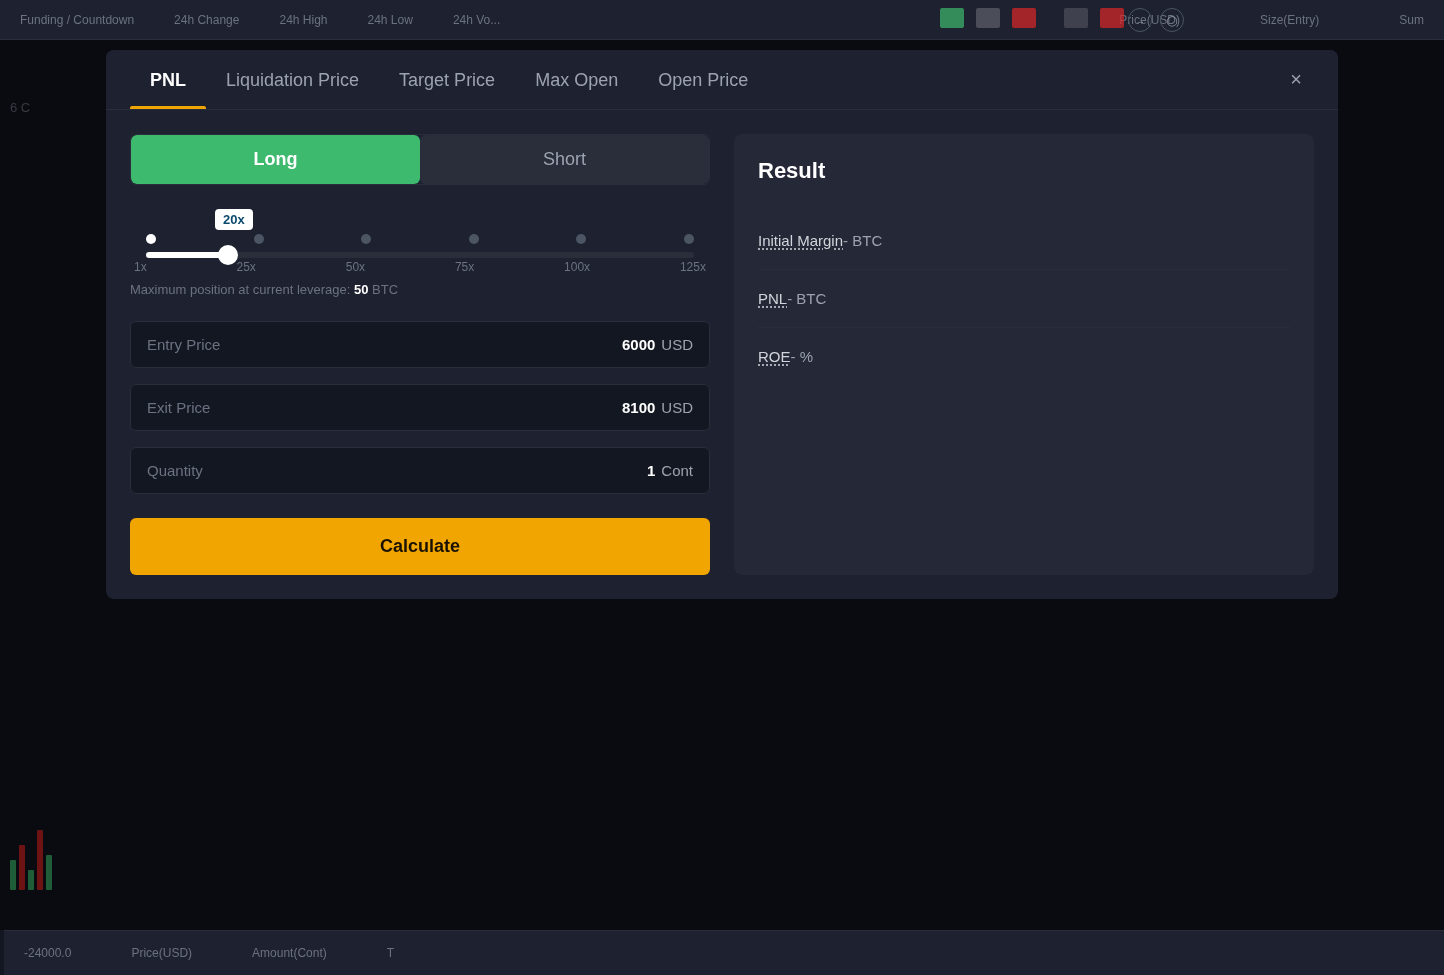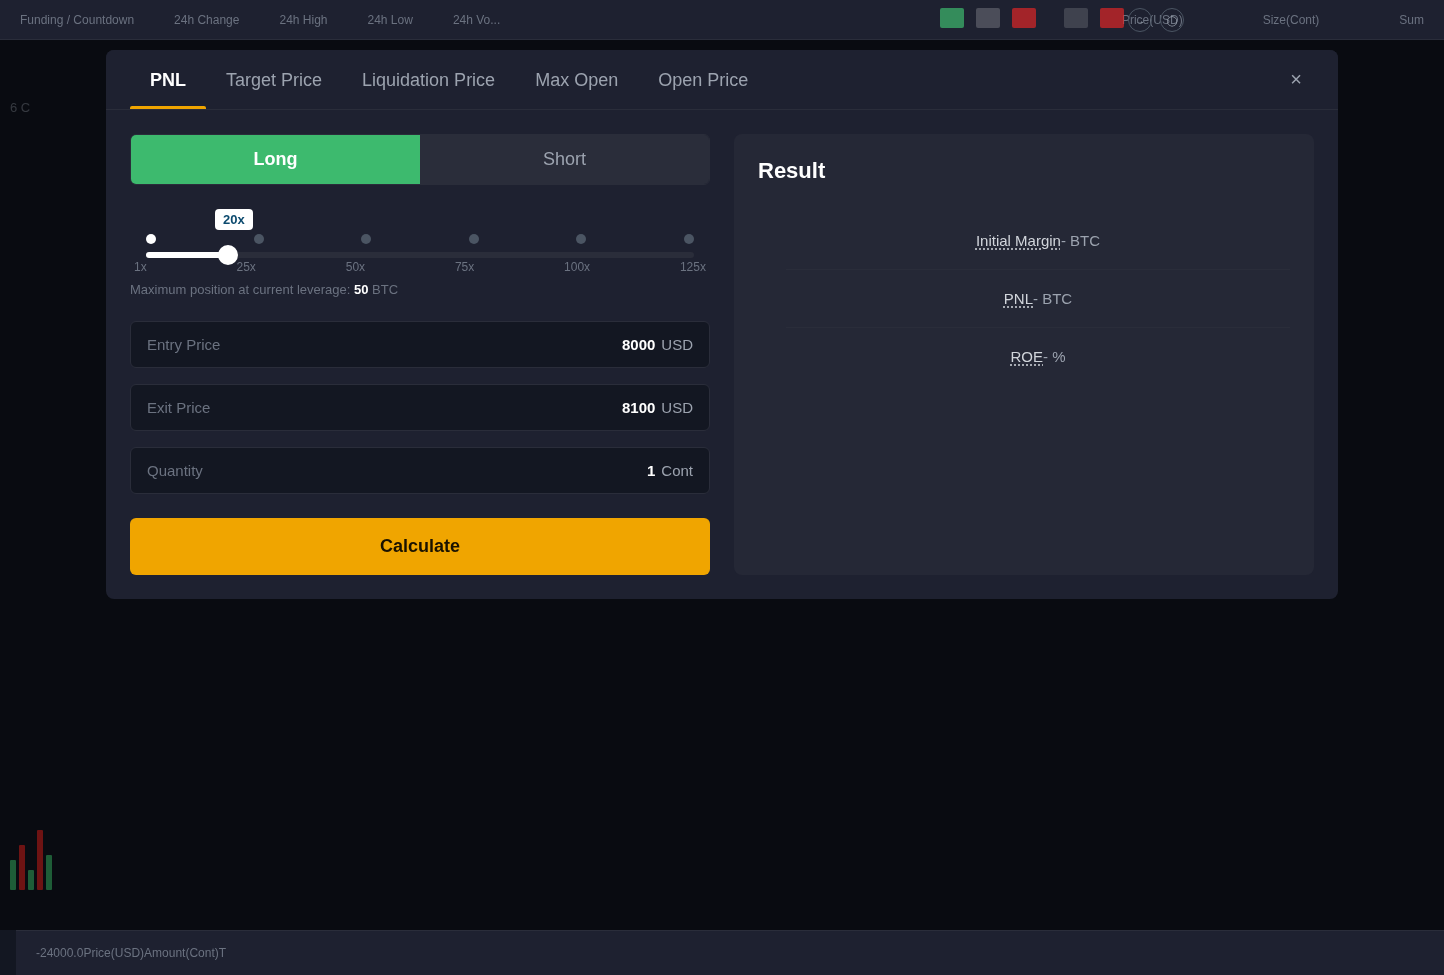--- a/index.html
+++ b/index.html
@@ -42,26 +42,27 @@
     
     .top-bar-right {
       margin-left: auto;
       display: flex;
       gap: 80px;
     }
 
     
     .bottom-bar {
       position: absolute;
-      bottom: 0; left: 16px; right: 0;
+      bottom: 0; left: 4px; right: 0;
       height: 45px;
       background: #1e2130;
       display: flex;
       align-items: center;
       padding: 0 20px;
+      gap: 60px;
       border-top: 1px solid #2a2d3a;
     }
 
     .bottom-bar-item {
       color: #6b7280;
       font-size: 12px;
     }
 
     
     .chart-area {
@@ -182,20 +183,21 @@
     }
 
     .toggle-btn {
       flex: 1;
       padding: 14px;
       font-size: 18px;
       text-align: center;
       cursor: pointer;
       background: #2a2d3a;
       color: #9ca3af;
+      border-radius: 6px;
     }
 
     .toggle-btn.active-long {
       background: #3dba6e;
       color: #fff;
       font-weight: 600;
     }
 
     
     .leverage-section {
@@ -342,25 +344,24 @@
 
     .result-title {
       font-size: 22px;
       font-weight: 700;
       color: #fff;
       margin-bottom: 28px;
     }
 
     .result-row {
       display: flex;
-      justify-content: center;
+      justify-content: flex-start;
       align-items: center;
       padding: 20px 0;
       border-bottom: 1px solid #2a2d3a;
-      margin-left: 28px;
     }
 
     .result-row:last-child {
       border-bottom: none;
     }
 
     .result-label {
       font-size: 15px;
       color: #d1d5db;
       text-decoration: underline dotted;
@@ -427,21 +428,21 @@
 
 <div class="top-bar">
   <span class="top-bar-item">Funding / Countdown</span>
   <span class="top-bar-item">24h Change</span>
   <span class="top-bar-item">24h High</span>
   <span class="top-bar-item">24h Low</span>
   <span class="top-bar-item">24h Vo...</span>
 
   <div class="top-bar-right">
     <span class="top-bar-item">Price(USD)</span>
-    <span class="top-bar-item">Size(Cont)</span>
+    <span class="top-bar-item">Size(Entry)</span>
     <span class="top-bar-item">Sum</span>
   </div>
 </div>
 
 <div class="icon-group">
   <div class="icon-box green"></div>
   <div class="icon-box" style="background:rgba(255,255,255,0.2);"></div>
   <div class="icon-box red"></div>
   <div class="icon-box" style="background:rgba(255,255,255,0.15); margin-left:16px;"></div>
   <div class="icon-box red"></div>
@@ -465,22 +466,22 @@
     <div class="candle" style="height:35px; background:#3dba6e;"></div>
   </div>
 </div>
 
 <div class="modal-overlay"></div>
 
 <div class="modal">
 
   <div class="modal-tabs">
     <div class="modal-tab active">PNL</div>
+    <div class="modal-tab">Liquidation Price</div>
     <div class="modal-tab">Target Price</div>
-    <div class="modal-tab">Liquidation Price</div>
     <div class="modal-tab">Max Open</div>
     <div class="modal-tab">Open Price</div>
     <div class="close-btn">×</div>
   </div>
 
   <div class="modal-body">
 
     <div class="left-panel">
 
       <div class="toggle-group">
@@ -520,21 +521,21 @@
 
         <div class="max-position-text">
           <span>Maximum position at current leverage:</span>
           <strong>50</strong>
           <span>BTC</span>
         </div>
       </div>
 
       <div class="input-field">
         <span class="input-label">Entry Price</span>
-        <span class="input-value">8000</span>
+        <span class="input-value">6000</span>
         <span class="input-unit">USD</span>
       </div>
 
       <div class="input-field">
         <span class="input-label">Exit Price</span>
         <span class="input-value">8100</span>
         <span class="input-unit">USD</span>
       </div>
 
       <div class="input-field">

